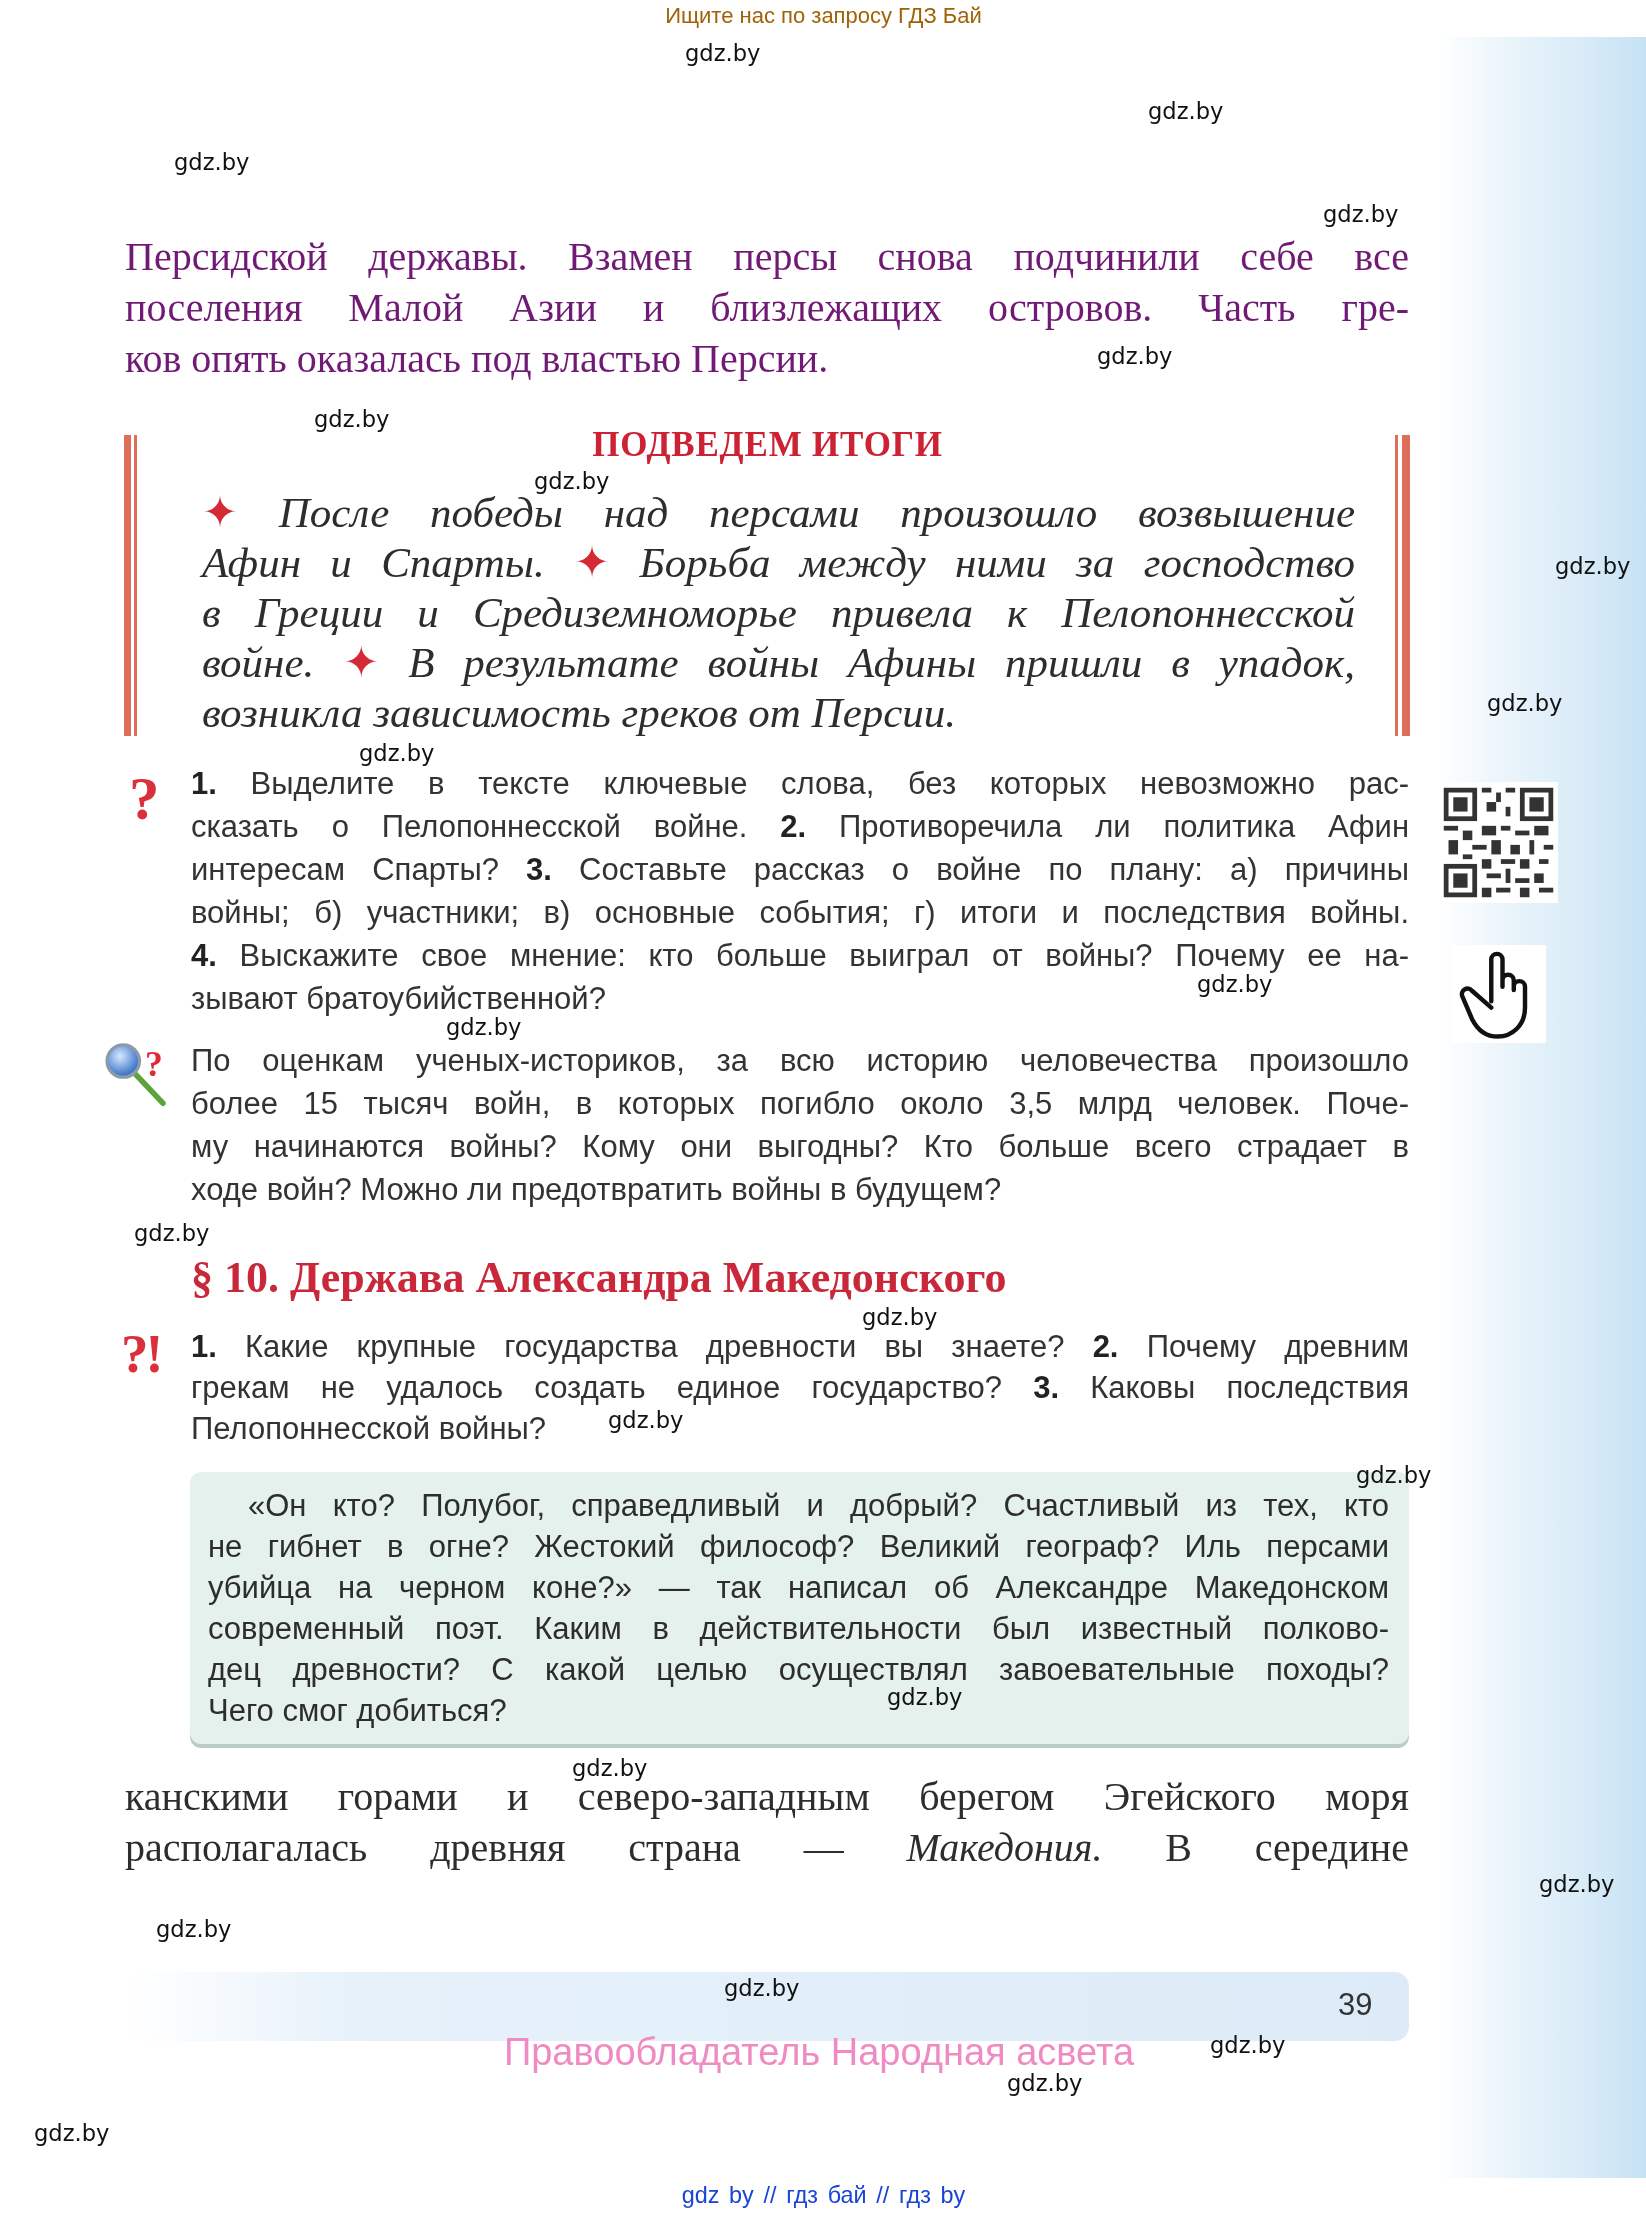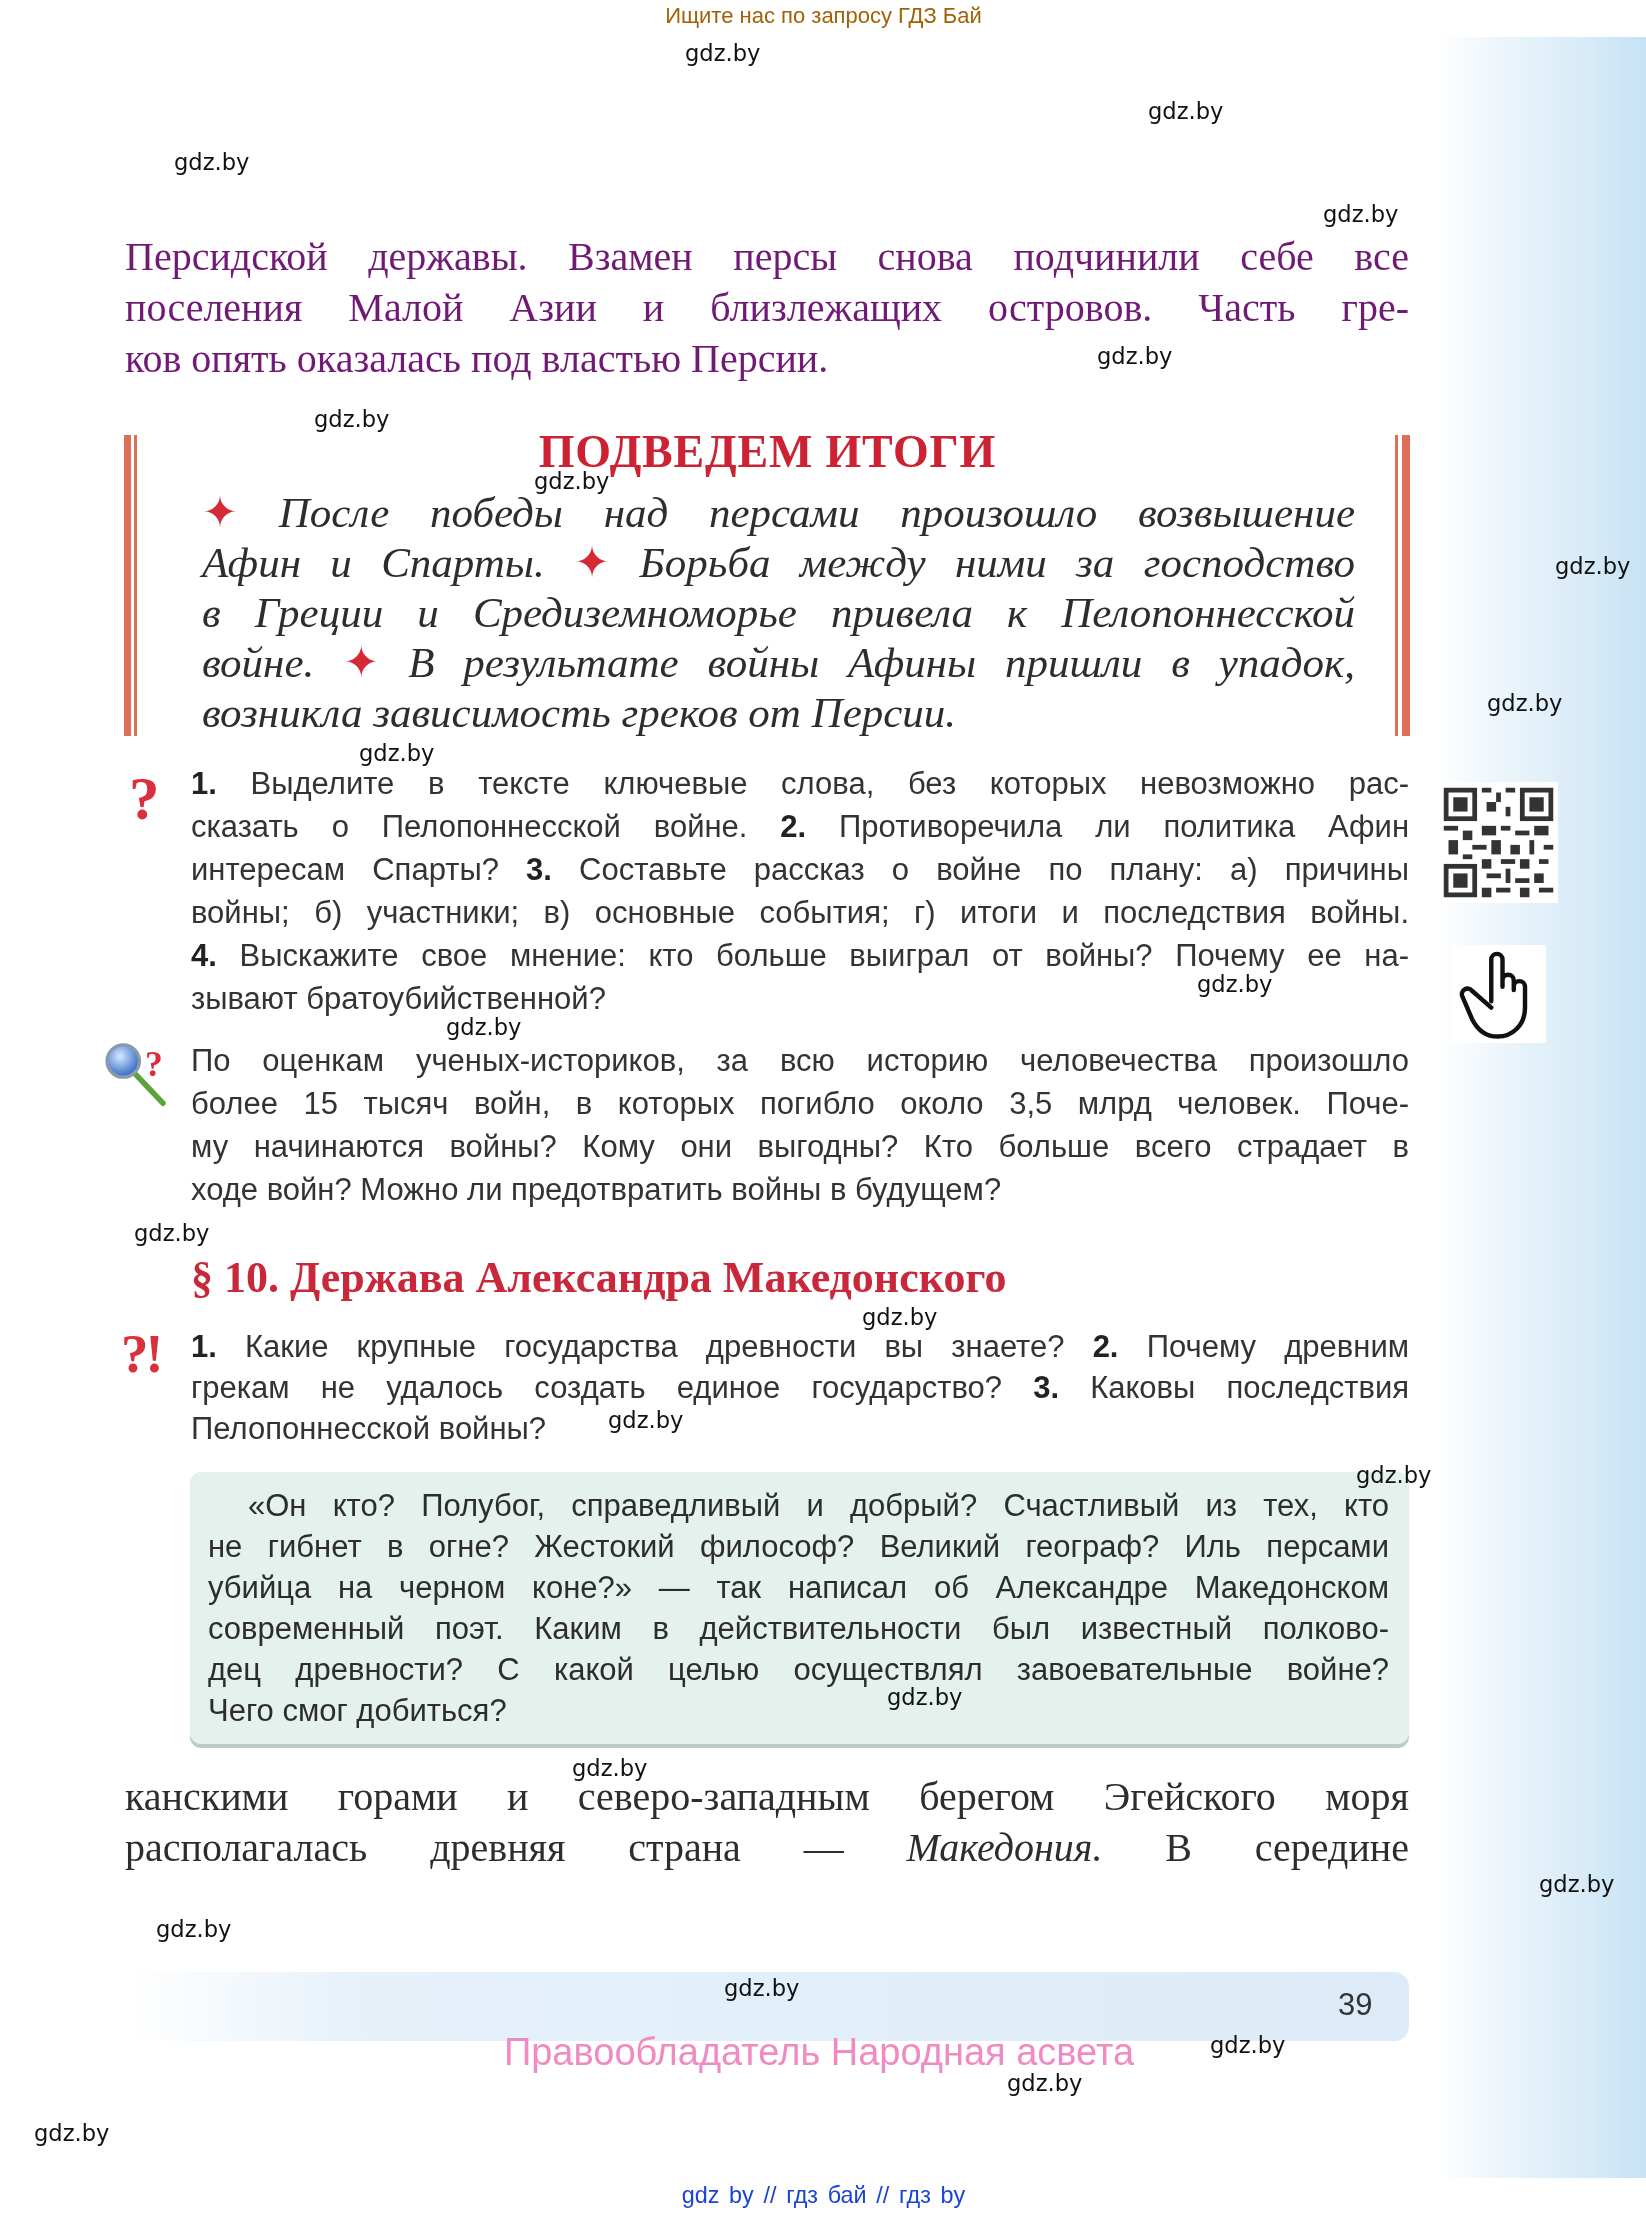--- a/index.html
+++ b/index.html
@@ -5,21 +5,21 @@
   html, body { margin:0; padding:0; }
   body { width:1647px; height:2216px; position:relative; background:#ffffff; overflow:hidden; font-family:"Liberation Sans", sans-serif; color:#2b2b2b; }
   .abs { position:absolute; }
   .side-panel { left:1436px; top:37px; width:210px; height:2141px; background:linear-gradient(to right, #ffffff 0%, #eaf4fb 35%, #d6eaf7 75%, #c5e2f5 100%); }
   .top-link { left:0; width:1647px; top:3.2px; text-align:center; color:#a16207; font-size:22px; }
   .wm { font-family:"DejaVu Sans", sans-serif; font-size:22.6px; color:#111; white-space:nowrap; }
   .serif { font-family:"Liberation Serif", "DejaVu Serif", serif; }
   .body-line { left:125px; width:1284px; font-size:40px; line-height:51px; text-align:justify; text-align-last:justify; color:#701a75; white-space:nowrap; }
   .body-line.last { text-align-last:left; }
   .bar { background:#dd6e5a; top:435px; height:301px; }
-  .summary-title { left:0; width:1535px; text-align:center; top:425px; font-size:46px; font-weight:bold; color:#cc2233; letter-spacing:0.8px; }
+  .summary-title { left:0; width:1535px; text-align:center; top:425px; font-size:35px; font-weight:bold; color:#cc2233; letter-spacing:0.8px; }
   .summary { left:202px; width:1153px; top:488px; font-size:43px; line-height:50px; font-style:italic; color:#2d2d2d; }
   .summary .line { display:block; text-align:justify; text-align-last:justify; white-space:nowrap; }
   .summary .line.last { text-align-last:left; }
   .star { color:#d42a35; font-style:normal; }
   .q-block { left:191px; width:1218px; font-size:31px; line-height:43px; color:#333; }
   .q-block .line { display:block; text-align:justify; text-align-last:justify; white-space:nowrap; }
   .q-block .line.last { text-align-last:left; }
   .q-block b { color:#222; }
   .red-q { left:129px; top:764px; font-size:61px; font-weight:bold; color:#d9303c; font-family:"Liberation Serif", serif; }
   .heading { left:191px; top:1252px; font-size:44px; font-weight:bold; color:#c8283a; white-space:nowrap; }
@@ -99,21 +99,21 @@
   <span class="line"><span>грекам не удалось создать единое государство? </span><b>3.</b><span> Каковы последствия</span></span>
   <span class="line last"><span>Пелопоннесской войны?</span></span>
 </div>
 
 <div class="abs quote-box"></div>
 <div class="abs quote-text">
   <span class="line" style="padding-left:40px;">«Он кто? Полубог, справедливый и добрый? Счастливый из тех, кто</span>
   <span class="line">не гибнет в огне? Жестокий философ? Великий географ? Иль персами</span>
   <span class="line">убийца на черном коне?» — так написал об Александре Македонском</span>
   <span class="line">современный поэт. Каким в действительности был известный полково-</span>
-  <span class="line">дец древности? С какой целью осуществлял завоевательные войне?</span>
+  <span class="line">дец древности? С какой целью осуществлял завоевательные походы?</span>
   <span class="line last">Чего смог добиться?</span>
 </div>
 
 <div class="abs serif sec-para" style="top:1771px;">
   <span class="line">канскими горами и северо-западным берегом Эгейского моря</span>
   <span class="line"><span>располагалась древняя страна — </span><i>Македония.</i><span> В середине</span></span>
 </div>
 
 <svg class="abs qr" viewBox="0 0 25 25">
   <rect x="0" y="0" width="25" height="25" fill="#fff"></rect>

